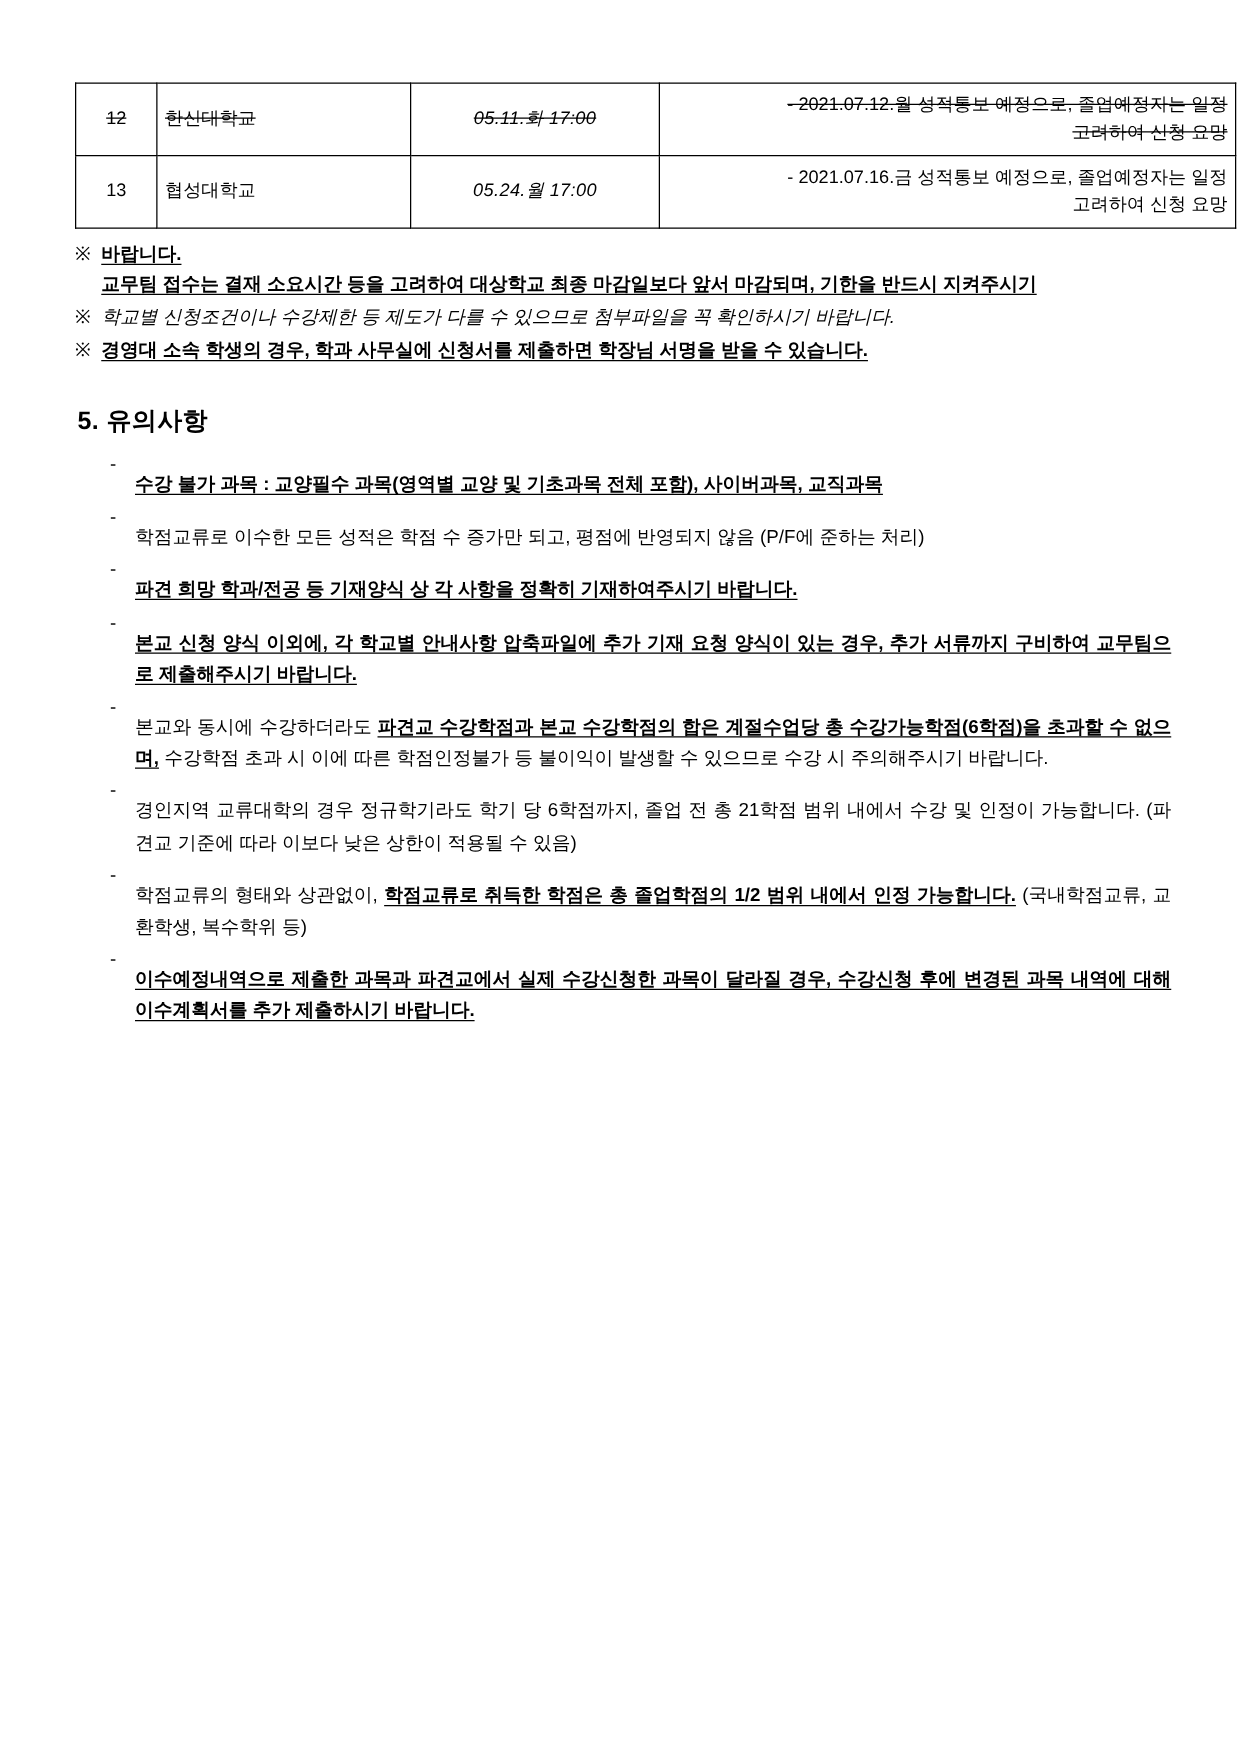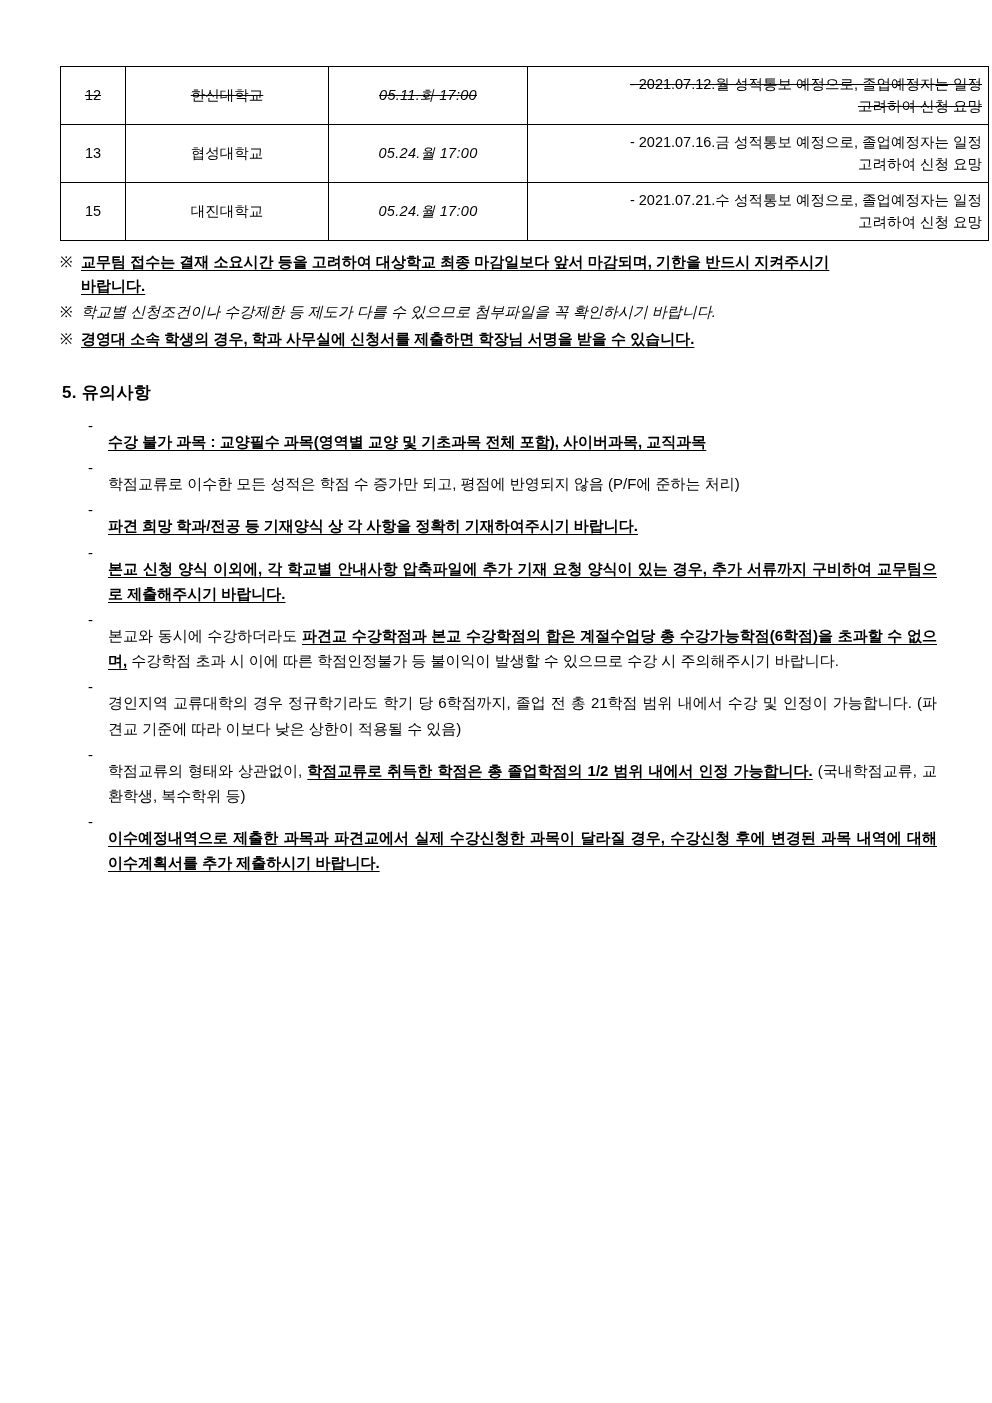--- a/index.html
+++ b/index.html
@@ -29,21 +29,21 @@
     table-layout: fixed;
     font-size: 14.5px;
   }
   table.sched td {
     border: 1px solid #000000;
     padding: 6px 6px;
     vertical-align: middle;
     line-height: 1.55;
   }
   td.c-no   { width: 52px;  text-align: center; }
-  td.c-univ { width: 190px; text-align: center; }
+  td.c-univ { width: 190px; text-align: left; }
   td.c-date { width: 186px; text-align: center; letter-spacing: 0.3px; font-style: italic;}
   td.c-note { width: 448px; text-align: right; padding-left: 10px; }
   .strike { text-decoration: line-through; }
   .note-line { white-space: nowrap; }
   .note-line.indent { padding-left: 11px; }
 
   
   .star-block {
     margin-top: 9px;
     font-size: 15px;
@@ -70,21 +70,21 @@
   .plain {
     font-weight: normal;
     font-style: italic;
   }
 
   
   .section {
     margin-top: 30px;
   }
   .section-title {
-    font-size: 17px;
+    font-size: 20px;
     font-weight: bold;
     margin-left: 2px;
     margin-bottom: 9px;
     letter-spacing: 0.3px;
   }
   .bullets {
     margin-left: 28px;
     font-size: 15px;
     line-height: 1.68;
   }
@@ -127,39 +127,30 @@
       </tr>
       <tr>
         <td class="c-no">13</td>
         <td class="c-univ">협성대학교</td>
         <td class="c-date">05.24.월 17:00</td>
         <td class="c-note">
           <div class="note-line">- 2021.07.16.금 성적통보 예정으로, 졸업예정자는 일정</div>
           <div class="note-line indent">고려하여 신청 요망</div>
         </td>
       </tr>
-      <tr>
-        <td class="c-no">15</td>
-        <td class="c-univ">대진대학교</td>
-        <td class="c-date">05.24.월 17:00</td>
-        <td class="c-note">
-          <div class="note-line">- 2021.07.21.수 성적통보 예정으로, 졸업예정자는 일정</div>
-          <div class="note-line indent">고려하여 신청 요망</div>
-        </td>
-      </tr>
     </tbody>
   </table>
 
   <div class="star-block">
 
     <div class="star-item">
       <div class="star-mark">※</div>
       <div class="star-text">
+        <div class="bold-u">바랍니다.</div>
         <div class="bold-u">교무팀 접수는 결재 소요시간 등을 고려하여 대상학교 최종 마감일보다 앞서 마감되며, 기한을 반드시 지켜주시기</div>
-        <div class="bold-u">바랍니다.</div>
       </div>
     </div>
 
     <div class="star-item">
       <div class="star-mark">※</div>
       <div class="star-text">
         <div class="plain">학교별 신청조건이나 수강제한 등 제도가 다를 수 있으므로 첨부파일을 꼭 확인하시기 바랍니다.</div>
       </div>
     </div>
 

